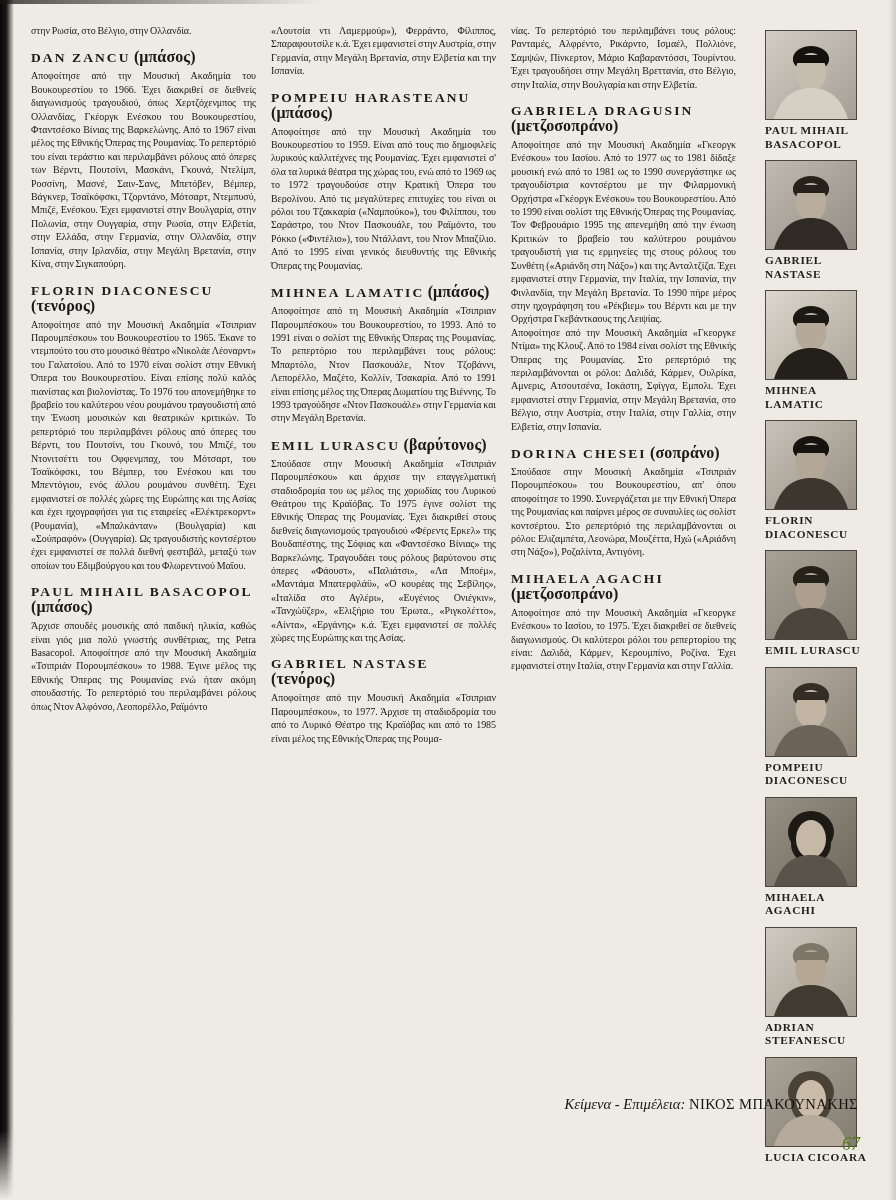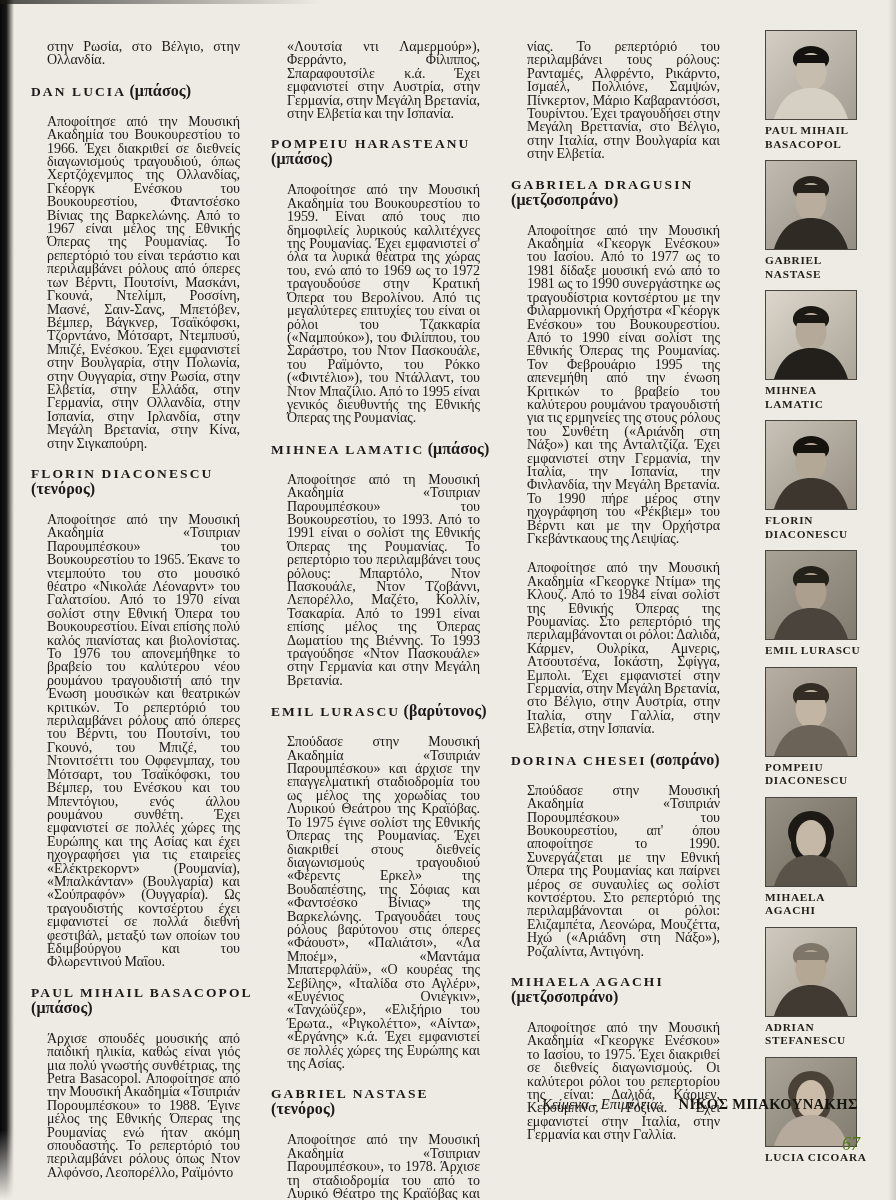--- a/index.html
+++ b/index.html
@@ -9,71 +9,71 @@
     background:linear-gradient(to right,#070707 0%,#191815 45%,rgba(60,58,52,0) 100%);}
   .edge-left-fade{position:absolute;left:0;bottom:0;width:14px;height:70px;
     background:linear-gradient(to top,#eeebe4,rgba(238,235,228,0));}
   .edge-top{position:absolute;left:0;top:0;width:320px;height:4px;
     background:linear-gradient(to right,rgba(25,24,20,.75),rgba(25,24,20,0));}
   .edge-right{position:absolute;right:0;top:0;width:8px;height:1200px;
     background:linear-gradient(to left,rgba(120,115,105,.25),rgba(120,115,105,0));}
 
   .text-columns{position:absolute;left:31px;top:24px;width:706px;display:flex;gap:15px;}
   .col{width:225px;flex:0 0 225px;}
-  .para{margin:16px;text-align:justify;font-size:14px;line-height:13.4px;
+  .para{margin:0;text-align:justify;font-size:10px;line-height:13.4px;
     letter-spacing:-0.05px;word-spacing:-0.6px;hyphens:auto;-webkit-hyphens:auto;}
   .head{margin:12px 0 4px 0;font-size:13.5px;line-height:15px;font-weight:bold;}
   .hname{letter-spacing:2.1px;}
   .hvoice{letter-spacing:0.1px;font-size:16px;white-space:nowrap;}
   .col > .head:first-child{margin-top:0;}
 
   .photos{position:absolute;left:765px;top:30px;width:92px;}
   .photo-item{margin:0 0 9px 0;}
   .photo{width:90px;height:88px;border:1px solid #4a463f;position:relative;overflow:hidden;}
   .photo svg{display:block;width:100%;height:100%;}
   .caption{margin-top:4px;font-weight:bold;font-size:11.3px;line-height:13.5px;
     letter-spacing:0.7px;color:#201e1a;}
   .cap-line{display:block;white-space:nowrap;}
 
   .credit{position:absolute;top:1096px;left:380px;width:478px;text-align:right;
     font-size:14.6px;color:#15140f;}
   .credit-label{font-style:italic;}
-  .credit-name{font-weight:bold;letter-spacing:0.4px;margin-left:12px;}
+  .credit-name{font-weight:normal;letter-spacing:0.4px;}
   .page-number{position:absolute;top:1134px;left:700px;width:160px;text-align:right;
     font-style:italic;font-size:18px;color:#4d7c0f;}
 </style>
 </head>
 <body>
 
 <div class="page">
   <div class="edge-left"></div>
   <div class="edge-left-fade"></div>
   <div class="edge-top"></div>
   <div class="edge-right"></div>
 
   <div class="text-columns">
       <div class="col">
         <p class="para" lang="el">στην Ρωσία, στο Βέλγιο, στην Ολλανδία.</p>
-        <h3 class="head"><span class="hname">DAN LUCIA</span> <span class="hvoice">(μπάσος)</span></h3>
+        <h3 class="head"><span class="hname">DAN ZANCU</span> <span class="hvoice">(μπάσος)</span></h3>
         <p class="para" lang="el">Αποφοίτησε από την Μουσική Ακαδημία του Βουκουρεστίου το 1966. Έχει διακριθεί σε διεθνείς διαγωνισμούς τραγουδιού, όπως Χερτζόχενμπος της Ολλανδίας, Γκέοργκ Ενέσκου του Βουκουρεστίου, Φταντσέσκο Βίνιας της Βαρκελώνης. Από το 1967 είναι μέλος της Εθνικής Όπερας της Ρουμανίας. Το ρεπερτόριό του είναι τεράστιο και περιλαμβάνει ρόλους από όπερες των Βέρντι, Πουτσίνι, Μασκάνι, Γκουνά, Ντελίμπ, Ροσσίνη, Μασνέ, Σαιν-Σανς, Μπετόβεν, Βέμπερ, Βάγκνερ, Τσαϊκόφσκι, Τζορντάνο, Μότσαρτ, Ντεμπυσύ, Μπιζέ, Ενέσκου. Έχει εμφανιστεί στην Βουλγαρία, στην Πολωνία, στην Ουγγαρία, στην Ρωσία, στην Ελβετία, στην Ελλάδα, στην Γερμανία, στην Ολλανδία, στην Ισπανία, στην Ιρλανδία, στην Μεγάλη Βρετανία, στην Κίνα, στην Σιγκαπούρη.</p>
         <h3 class="head"><span class="hname">FLORIN DIACONESCU</span> <span class="hvoice">(τενόρος)</span></h3>
         <p class="para" lang="el">Αποφοίτησε από την Μουσική Ακαδημία «Τσιπριαν Παρουμπέσκου» του Βουκουρεστίου το 1965. Έκανε το ντεμπούτο του στο μουσικό θέατρο «Νικολάε Λέοναρντ» του Γαλατσίου. Από το 1970 είναι σολίστ στην Εθνική Όπερα του Βουκουρεστίου. Είναι επίσης πολύ καλός πιανίστας και βιολονίστας. Το 1976 του απονεμήθηκε το βραβείο του καλύτερου νέου ρουμάνου τραγουδιστή από την Ένωση μουσικών και θεατρικών κριτικών. Το ρεπερτόριό του περιλαμβάνει ρόλους από όπερες του Βέρντι, του Πουτσίνι, του Γκουνό, του Μπιζέ, του Ντονιτσέττι του Οφφενμπαχ, του Μότσαρτ, του Τσαϊκόφσκι, του Βέμπερ, του Ενέσκου και του Μπεντόγιου, ενός άλλου ρουμάνου συνθέτη. Έχει εμφανιστεί σε πολλές χώρες της Ευρώπης και της Ασίας και έχει ηχογραφήσει για τις εταιρείες «Ελέκτρεκορντ» (Ρουμανία), «Μπαλκάνταν» (Βουλγαρία) και «Σούπραφόν» (Ουγγαρία). Ως τραγουδιστής κοντσέρτου έχει εμφανιστεί σε πολλά διεθνή φεστιβάλ, μεταξύ των οποίων του Εδιμβούργου και του Φλωρεντινού Μαΐου.</p>
         <h3 class="head"><span class="hname">PAUL MIHAIL BASACOPOL</span> <span class="hvoice">(μπάσος)</span></h3>
         <p class="para" lang="el">Άρχισε σπουδές μουσικής από παιδική ηλικία, καθώς είναι γιός μια πολύ γνωστής συνθέτριας, της Petra Basacopol. Αποφοίτησε από την Μουσική Ακαδημία «Τσιπριάν Πορουμπέσκου» το 1988. Έγινε μέλος της Εθνικής Όπερας της Ρουμανίας ενώ ήταν ακόμη σπουδαστής. Το ρεπερτόριό του περιλαμβάνει ρόλους όπως Ντον Αλφόνσο, Λεοπορέλλο, Ραϊμόντο</p>
       </div>
       <div class="col">
         <p class="para" lang="el">«Λουτσία ντι Λαμερμούρ»), Φερράντο, Φίλιππος, Σπαραφουτσίλε κ.ά. Έχει εμφανιστεί στην Αυστρία, στην Γερμανία, στην Μεγάλη Βρετανία, στην Ελβετία και την Ισπανία.</p>
         <h3 class="head"><span class="hname">POMPEIU HARASTEANU</span> <span class="hvoice">(μπάσος)</span></h3>
         <p class="para" lang="el">Αποφοίτησε από την Μουσική Ακαδημία του Βουκουρεστίου το 1959. Είναι από τους πιο δημοφιλείς λυρικούς καλλιτέχνες της Ρουμανίας. Έχει εμφανιστεί σ' όλα τα λυρικά θέατρα της χώρας του, ενώ από το 1969 ως το 1972 τραγουδούσε στην Κρατική Όπερα του Βερολίνου. Από τις μεγαλύτερες επιτυχίες του είναι οι ρόλοι του Τζακκαρία («Ναμπούκο»), του Φιλίππου, του Σαράστρο, του Ντον Πασκουάλε, του Ραϊμόντο, του Ρόκκο («Φιντέλιο»), του Ντάλλαντ, του Ντον Μπαζίλιο. Από το 1995 είναι γενικός διευθυντής της Εθνικής Όπερας της Ρουμανίας.</p>
         <h3 class="head"><span class="hname">MIHNEA LAMATIC</span> <span class="hvoice">(μπάσος)</span></h3>
         <p class="para" lang="el">Αποφοίτησε από τη Μουσική Ακαδημία «Τσιπριαν Παρουμπέσκου» του Βουκουρεστίου, το 1993. Από το 1991 είναι ο σολίστ της Εθνικής Όπερας της Ρουμανίας. Το ρεπερτόριο του περιλαμβάνει τους ρόλους: Μπαρτόλο, Ντον Πασκουάλε, Ντον Τζοβάννι, Λεπορέλλο, Μαζέτο, Κολλίν, Τσακαρία. Από το 1991 είναι επίσης μέλος της Όπερας Δωματίου της Βιέννης. Το 1993 τραγούδησε «Ντον Πασκουάλε» στην Γερμανία και στην Μεγάλη Βρετανία.</p>
         <h3 class="head"><span class="hname">EMIL LURASCU</span> <span class="hvoice">(βαρύτονος)</span></h3>
         <p class="para" lang="el">Σπούδασε στην Μουσική Ακαδημία «Τσιπριάν Παρουμπέσκου» και άρχισε την επαγγελματική σταδιοδρομία του ως μέλος της χορωδίας του Λυρικού Θεάτρου της Κραϊόβας. Το 1975 έγινε σολίστ της Εθνικής Όπερας της Ρουμανίας. Έχει διακριθεί στους διεθνείς διαγωνισμούς τραγουδιού «Φέρεντς Ερκελ» της Βουδαπέστης, της Σόφιας και «Φαντσέσκο Βίνιας» της Βαρκελώνης. Τραγουδάει τους ρόλους βαρύτονου στις όπερες «Φάουστ», «Παλιάτσι», «Λα Μποέμ», «Μαντάμα Μπατερφλάϋ», «Ο κουρέας της Σεβίλης», «Ιταλίδα στο Αγλέρι», «Ευγένιος Ονιέγκιν», «Τανχώϋζερ», «Ελιξήριο του Έρωτα., «Ριγκολέττο», «Αίντα», «Εργάνης» κ.ά. Έχει εμφανιστεί σε πολλές χώρες της Ευρώπης και της Ασίας.</p>
         <h3 class="head"><span class="hname">GABRIEL NASTASE</span> <span class="hvoice">(τενόρος)</span></h3>
-        <p class="para" lang="el">Αποφοίτησε από την Μουσική Ακαδημία «Τσιπριαν Παρουμπέσκου», το 1978. Άρχισε τη σταδιοδρομία του από το Λυρικό Θέατρο της Κραϊόβας και από το 1985 είναι μέλος της Εθνικής Όπερας της Ρουμα-</p>
+        <p class="para" lang="el">Αποφοίτησε από την Μουσική Ακαδημία «Τσιπριαν Παρουμπέσκου», το 1977. Άρχισε τη σταδιοδρομία του από το Λυρικό Θέατρο της Κραϊόβας και από το 1985 είναι μέλος της Εθνικής Όπερας της Ρουμα-</p>
       </div>
       <div class="col">
         <p class="para" lang="el">νίας. Το ρεπερτόριό του περιλαμβάνει τους ρόλους: Ρανταμές, Αλφρέντο, Ρικάρντο, Ισμαέλ, Πολλιόνε, Σαμψών, Πίνκερτον, Μάριο Καβαραντόσσι, Τουρίντου. Έχει τραγουδήσει στην Μεγάλη Βρεττανία, στο Βέλγιο, στην Ιταλία, στην Βουλγαρία και στην Ελβετία.</p>
         <h3 class="head"><span class="hname">GABRIELA DRAGUSIN</span> <span class="hvoice">(μετζοσοπράνο)</span></h3>
         <p class="para" lang="el">Αποφοίτησε από την Μουσική Ακαδημία «Γκεοργκ Ενέσκου» του Ιασίου. Από το 1977 ως το 1981 δίδαξε μουσική ενώ από το 1981 ως το 1990 συνεργάστηκε ως τραγουδίστρια κοντσέρτου με την Φιλαρμονική Ορχήστρα «Γκέοργκ Ενέσκου» του Βουκουρεστίου. Από το 1990 είναι σολίστ της Εθνικής Όπερας της Ρουμανίας. Τον Φεβρουάριο 1995 της απενεμήθη από την ένωση Κριτικών το βραβείο του καλύτερου ρουμάνου τραγουδιστή για τις ερμηνείες της στους ρόλους του Συνθέτη («Αριάνδη στη Νάξο») και της Ανταλτζίζα. Έχει εμφανιστεί στην Γερμανία, την Ιταλία, την Ισπανία, την Φινλανδία, την Μεγάλη Βρετανία. Το 1990 πήρε μέρος στην ηχογράφηση του «Ρέκβιεμ» του Βέρντι και με την Ορχήστρα Γκεβάντκαους της Λειψίας.</p>
         <p class="para" lang="el">Αποφοίτησε από την Μουσική Ακαδημία «Γκεοργκε Ντίμα» της Κλουζ. Από το 1984 είναι σολίστ της Εθνικής Όπερας της Ρουμανίας. Στο ρεπερτόριό της περιλαμβάνονται οι ρόλοι: Δαλιδά, Κάρμεν, Ουλρίκα, Αμνερις, Ατσουτσένα, Ιοκάστη, Σφίγγα, Εμπολι. Έχει εμφανιστεί στην Γερμανία, στην Μεγάλη Βρετανία, στο Βέλγιο, στην Αυστρία, στην Ιταλία, στην Γαλλία, στην Ελβετία, στην Ισπανία.</p>
         <h3 class="head"><span class="hname">DORINA CHESEI</span> <span class="hvoice">(σοπράνο)</span></h3>
         <p class="para" lang="el">Σπούδασε στην Μουσική Ακαδημία «Τσιπριάν Πορουμπέσκου» του Βουκουρεστίου, απ' όπου αποφοίτησε το 1990. Συνεργάζεται με την Εθνική Όπερα της Ρουμανίας και παίρνει μέρος σε συναυλίες ως σολίστ κοντσέρτου. Στο ρεπερτόριό της περιλαμβάνονται οι ρόλοι: Ελιζαμπέτα, Λεονώρα, Μουζέττα, Ηχώ («Αριάδνη στη Νάξο»), Ροζαλίντα, Αντιγόνη.</p>
         <h3 class="head"><span class="hname">MIHAELA AGACHI</span> <span class="hvoice">(μετζοσοπράνο)</span></h3>
         <p class="para" lang="el">Αποφοίτησε από την Μουσική Ακαδημία «Γκεοργκε Ενέσκου» το Ιασίου, το 1975. Έχει διακριθεί σε διεθνείς διαγωνισμούς. Οι καλύτεροι ρόλοι του ρεπερτορίου της είναι: Δαλιδά, Κάρμεν, Κερουμπίνο, Ροζίνα. Έχει εμφανιστεί στην Ιταλία, στην Γερμανία και στην Γαλλία.</p>

